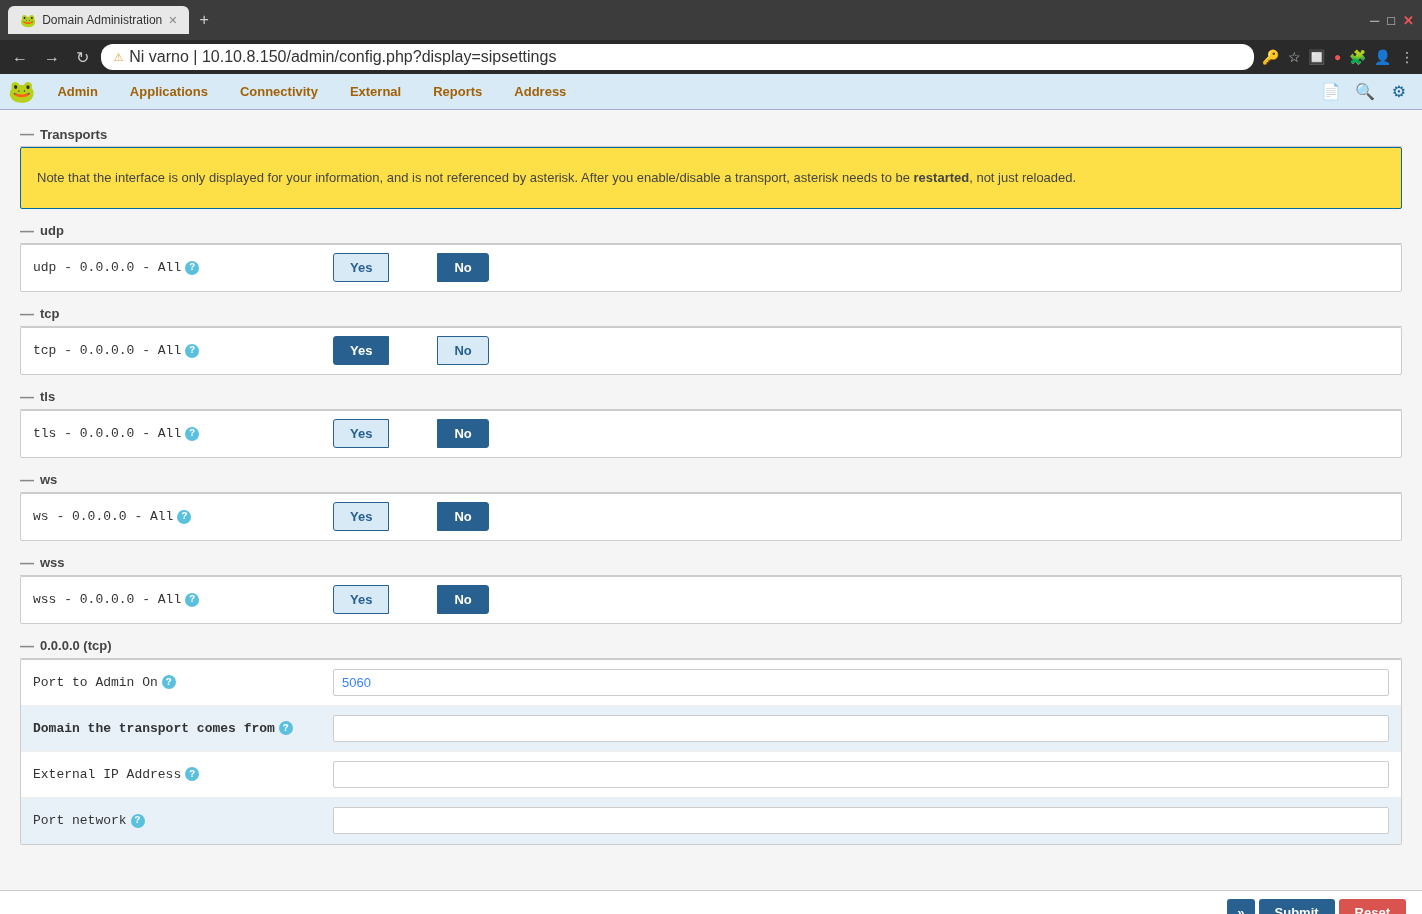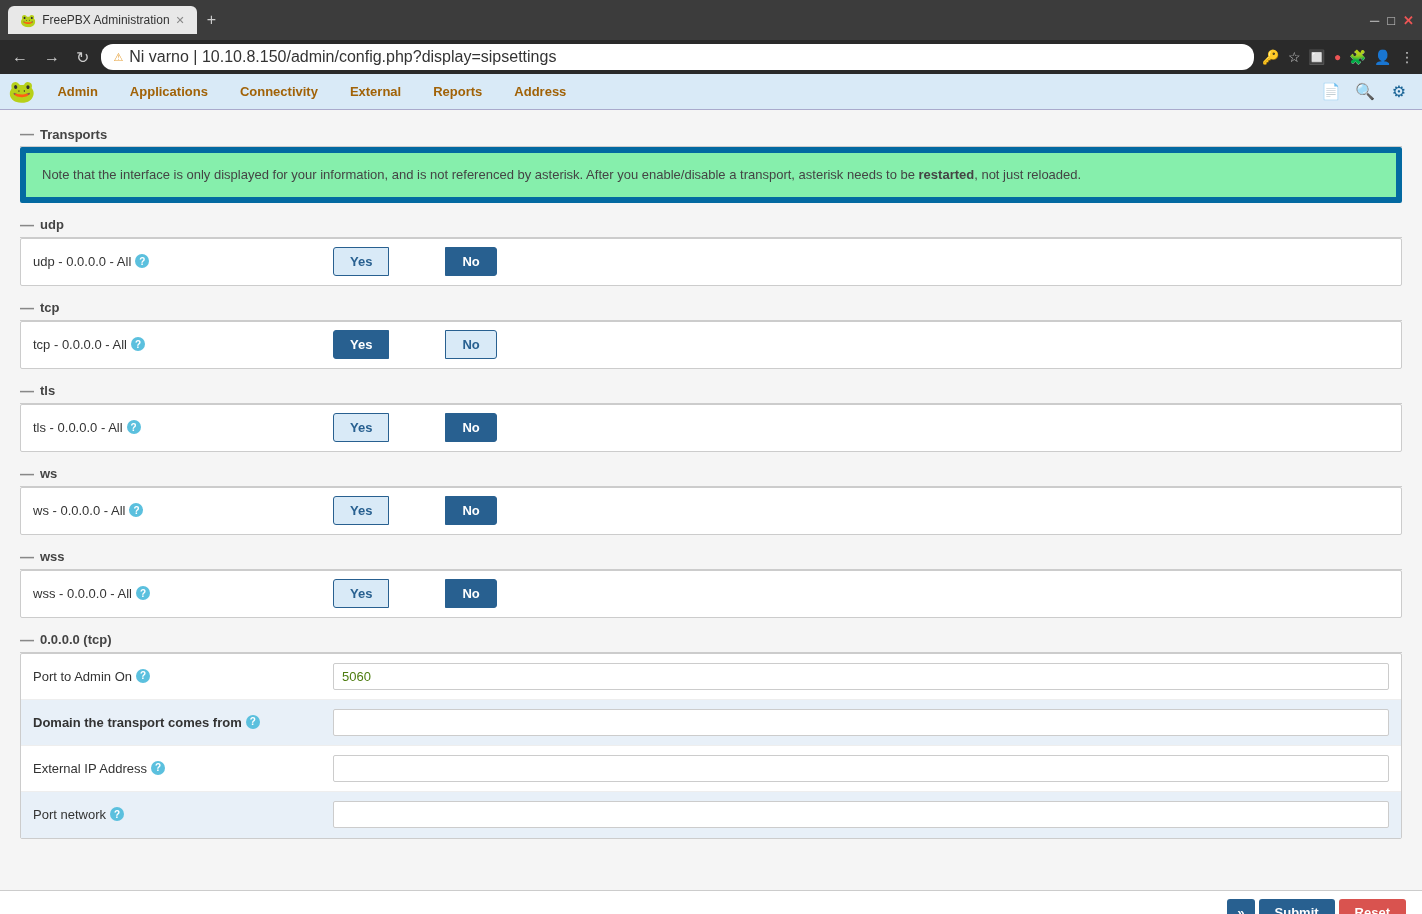--- a/index.html
+++ b/index.html
@@ -147,64 +147,66 @@
     .section-header .dash { color: #888; font-size: 14px; }
 
     .section-box {
       border: 1px solid #ccc;
       background: #fff;
       border-radius: 2px;
       margin-bottom: 8px;
     }
 
     .info-box {
-      border: 6px solid #0369a1;
-      background: #86efac;
+      border: 1px solid #0369a1;
+      background: #fde047;
       border-radius: 2px;
-      padding: 12px 16px;
+      padding: 20px 16px;
       margin-bottom: 8px;
       color: #444;
       font-size: 13px;
       line-height: 1.5;
     }
 
     .field-row {
       display: flex;
       align-items: center;
       padding: 8px 12px;
       border-bottom: 1px solid #eee;
       min-height: 46px;
     }
     .field-row:last-child { border-bottom: none; }
     .field-label {
       width: 300px;
       font-size: 13px;
       color: #333;
       display: flex;
+      align-items: center;
       gap: 4px;
+      font-family: Liberation Mono, monospace;
     }
     .field-label.bold { font-weight: bold; }
 
     .help-icon {
       display: inline-flex;
       align-items: center;
       justify-content: center;
       width: 14px;
       height: 14px;
       background: #5bc0de;
       border-radius: 50%;
       color: #fff;
       font-size: 10px;
       font-weight: bold;
       cursor: pointer;
     }
 
     .btn-group {
       display: flex;
-      gap: 8px;
+      gap: 0;
     }
     .btn-yes, .btn-no {
       padding: 6px 16px;
       border: 1px solid #286090;
       cursor: pointer;
       font-size: 13px;
       font-weight: bold;
     }
     .btn-yes {
       background: #d9eaf7;
@@ -225,21 +227,21 @@
       background: #d9eaf7;
       color: #286090;
     }
 
     .text-input {
       flex: 1;
       border: 1px solid #ccc;
       border-radius: 2px;
       padding: 5px 8px;
       font-size: 13px;
-      color: #4d7c0f;
+      color: #3b82f6;
       background: #fff;
     }
 
     
     .footer-bar {
       background: #fff;
       border-top: 1px solid #ccc;
       padding: 8px 16px;
       display: flex;
       justify-content: flex-end;
@@ -268,21 +270,21 @@
       color: #fff;
     }
   </style>
 </head>
 <body>
 
 <div class="browser-chrome">
   <div class="tab-bar">
     <div class="browser-tab active">
       <span style="font-size:13px;">🐸</span>
-      <span>FreePBX Administration</span>
+      <span>Domain Administration</span>
       <span class="tab-close">✕</span>
     </div>
     <button class="new-tab-btn">+</button>
   </div>
   <div style="flex:1"></div>
   <div class="browser-icons">
     <span style="color:#ccc;font-size:13px;">─</span>
     <span style="color:#ccc;font-size:13px;">□</span>
     <span style="color:#e55;font-size:13px;font-weight:bold;">✕</span>
   </div>

